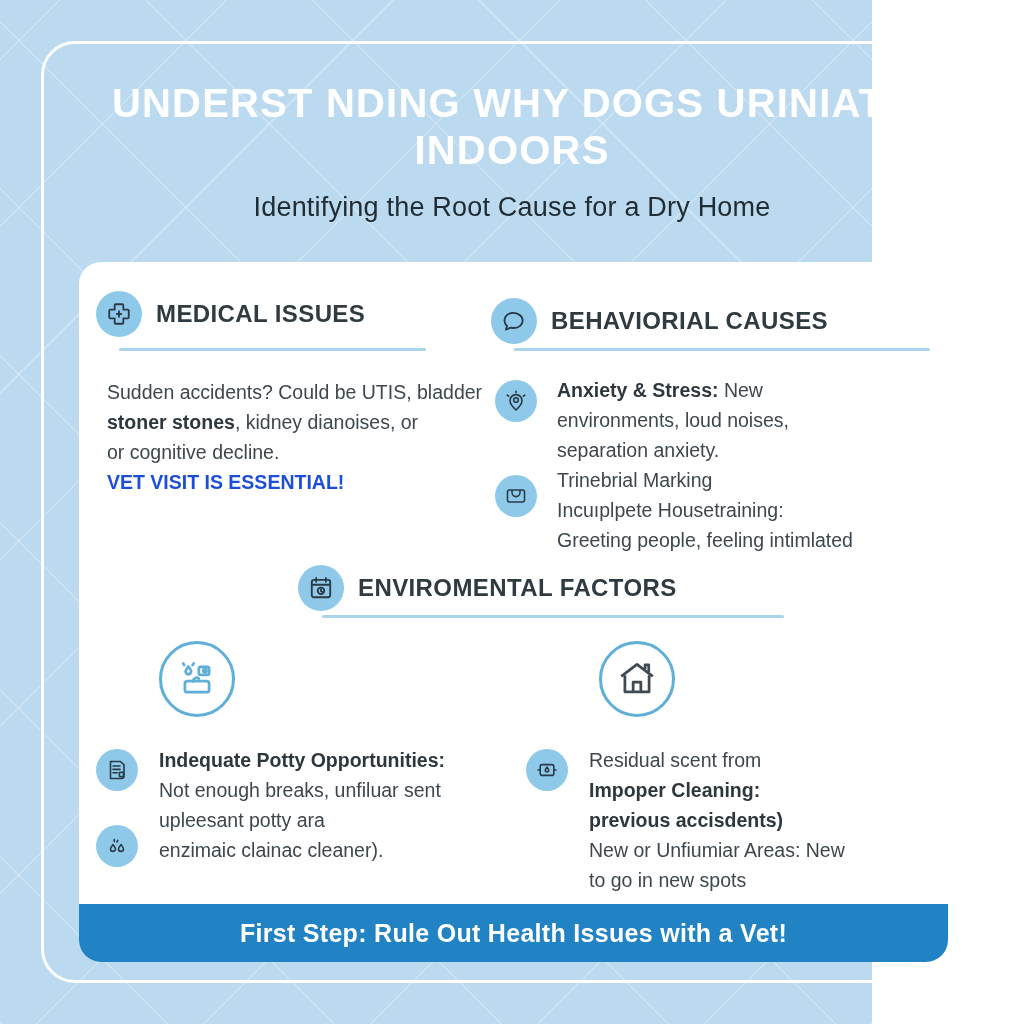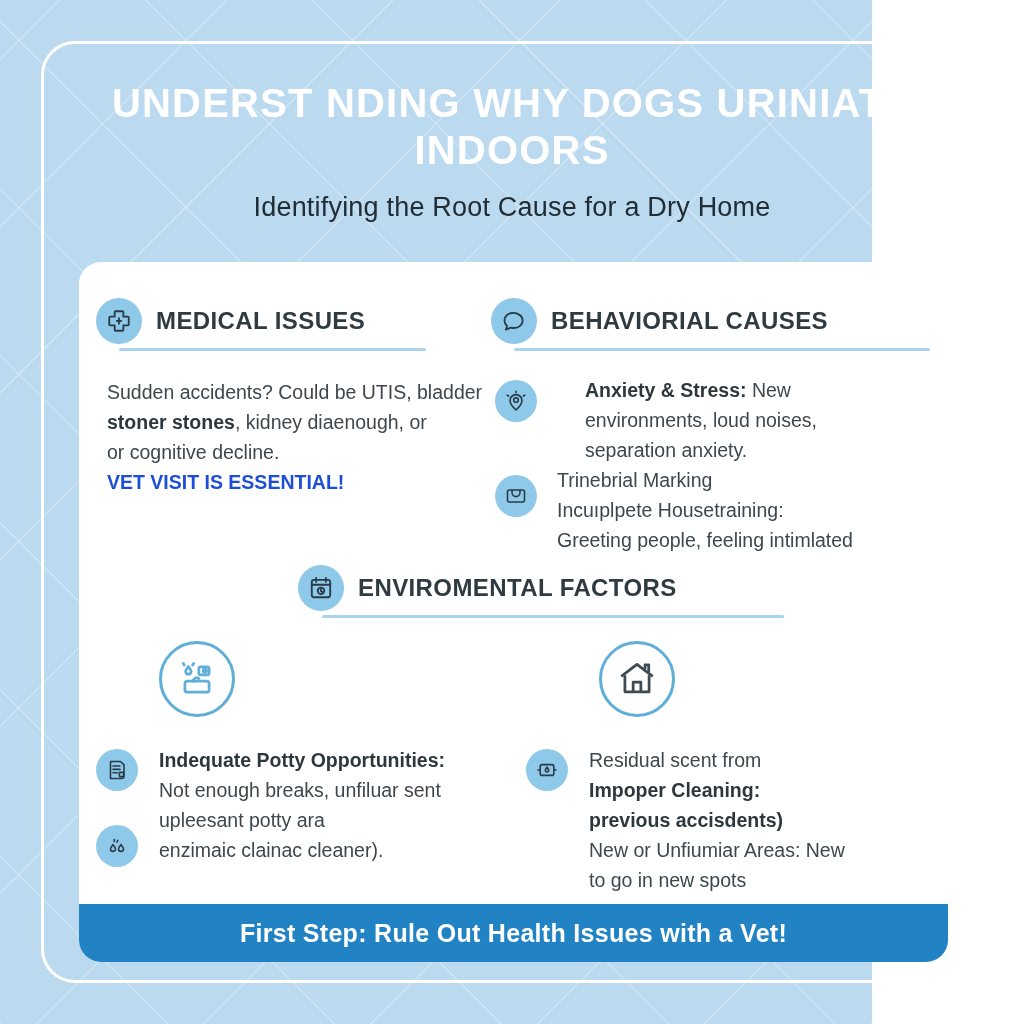--- a/index.html
+++ b/index.html
@@ -169,34 +169,34 @@
   <div class="sparkle s-a"></div>
   <div class="sparkle s-b"></div>
 
   <div id="header">
     <div id="poster-title">UNDERST NDING WHY DOGS URINIATE INDOORS</div>
     <div id="poster-subtitle">Identifying the Root Cause for a Dry Home</div>
   </div>
 
   <div id="card">
 
-    <div class="section-head" style="left:17px; top:36px;">
+    <div class="section-head" style="left:17px; top:29px;">
       <span class="bubble">
         <svg width="26" height="26" viewBox="0 0 24 24" fill="none" stroke="#2b3a47" stroke-width="1.7">
           <path d="M9 3h6a1 1 0 0 1 1 1v4h4a1 1 0 0 1 1 1v6a1 1 0 0 1-1 1h-4v4a1 1 0 0 1-1 1H9a1 1 0 0 1-1-1v-4H4a1 1 0 0 1-1-1V9a1 1 0 0 1 1-1h4V4a1 1 0 0 1 1-1z" stroke-linejoin="round"></path>
           <path d="M12 9.5v5M10 12h4" stroke-linecap="round"></path>
         </svg>
       </span>
       <span class="sec-title">MEDICAL ISSUES</span>
     </div>
     <div class="rule" style="left:40px; top:86px; width:307px;"></div>
 
     <div class="body-text" style="left:28px; top:115px; width:400px;">
       <div><span>Sudden accidents? Could be UTIS, bladder</span></div>
-      <div><span class="b">stoner stones</span><span>, kidney dia</span><span>enough, or</span></div>
+      <div><span class="b">stoner stones</span><span>, kidney dia</span><span>noises, or</span></div>
       <div><span>or cognitive decline.</span></div>
       <div><span class="strongline">VET VISIT IS ESSENTIAL!</span></div>
     </div>
 
     <div class="section-head" style="left:412px; top:36px;">
       <span class="bubble">
         <svg width="26" height="26" viewBox="0 0 24 24" fill="none" stroke="#2b3a47" stroke-width="1.7">
           <path d="M20 11.5c0 4-3.6 7-8 7-1 0-2-.15-2.9-.43L4.5 20l1.1-3.4C4.1 15.25 3.2 13.5 3.2 11.5c0-4 3.6-7 8-7s8.8 3 8.8 7z" stroke-linejoin="round"></path>
         </svg>
       </span>
@@ -204,21 +204,21 @@
     </div>
     <div class="rule" style="left:435px; top:86px; width:416px;"></div>
 
     <div class="bubble small" style="position:absolute; left:416px; top:118px;">
       <svg width="24" height="24" viewBox="0 0 24 24" fill="none" stroke="#2b3a47" stroke-width="1.6">
         <path d="M12 21s6-5.2 6-9.4A6 6 0 0 0 6 11.6C6 15.8 12 21 12 21z" stroke-linejoin="round"></path>
         <circle cx="12" cy="11" r="2.3"></circle>
         <path d="M4.6 7.2 3.2 6.2M19.4 7.2l1.4-1M12 3.6V2.2" stroke-linecap="round"></path>
       </svg>
     </div>
-    <div class="body-text" style="left:478px; top:113px; width:360px;margin-left:28px;">
+    <div class="body-text" style="left:478px; top:113px; width:360px;">
       <div><span class="b">Anxiety &amp; Stress:</span><span> New</span></div>
       <div><span>environments, loud noises,</span></div>
       <div><span>separation anxiety.</span></div>
     </div>
 
     <div class="bubble small" style="position:absolute; left:416px; top:213px;">
       <svg width="24" height="24" viewBox="0 0 24 24" fill="none" stroke="#2b3a47" stroke-width="1.6">
         <rect x="3.5" y="6" width="17" height="12" rx="2" stroke-linejoin="round"></rect>
         <path d="M8 6v2.6a4 4 0 0 0 8 0V6" stroke-linejoin="round"></path>
       </svg>

